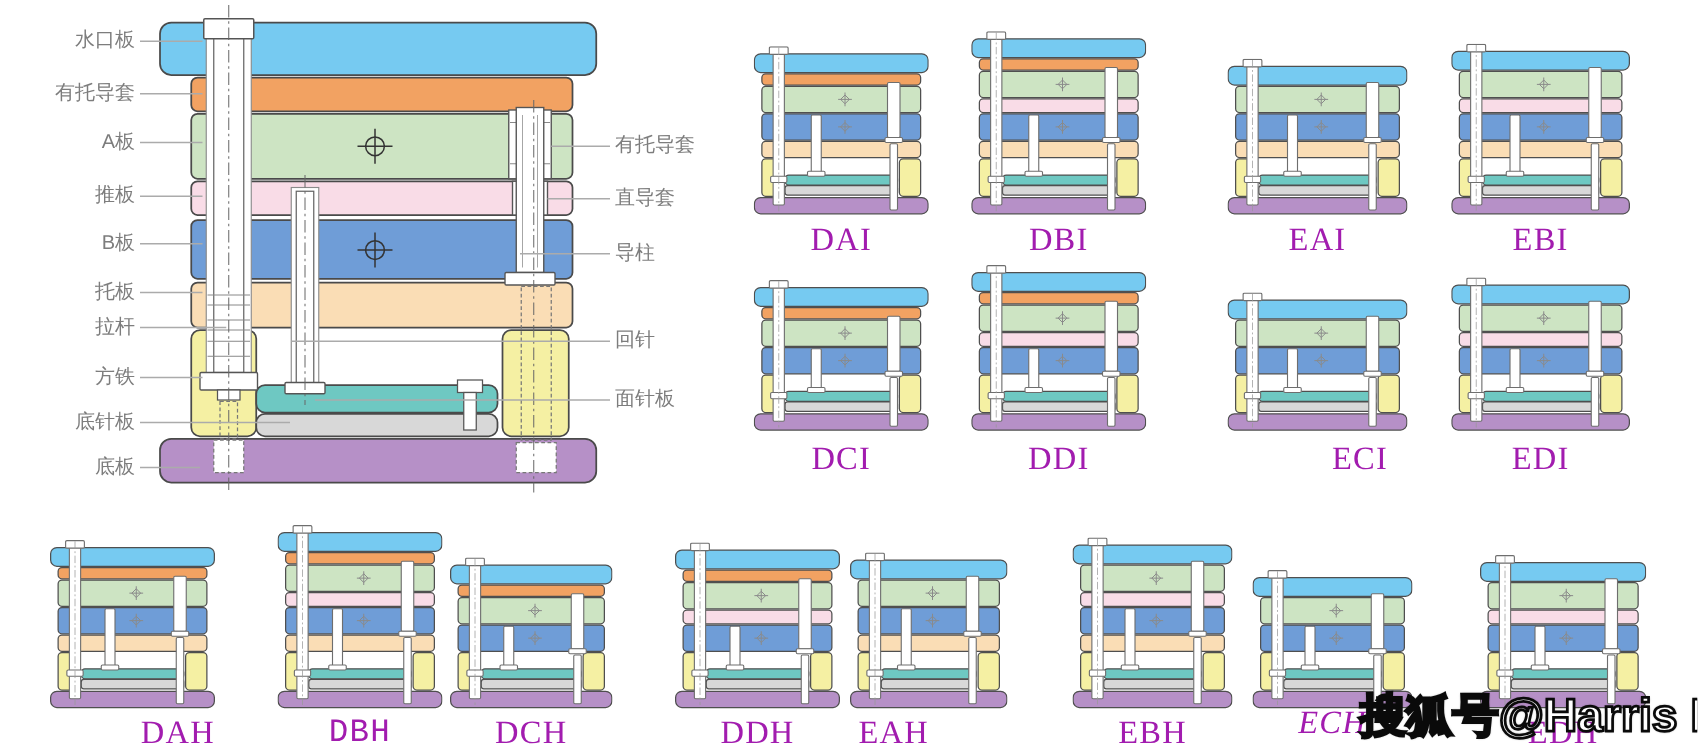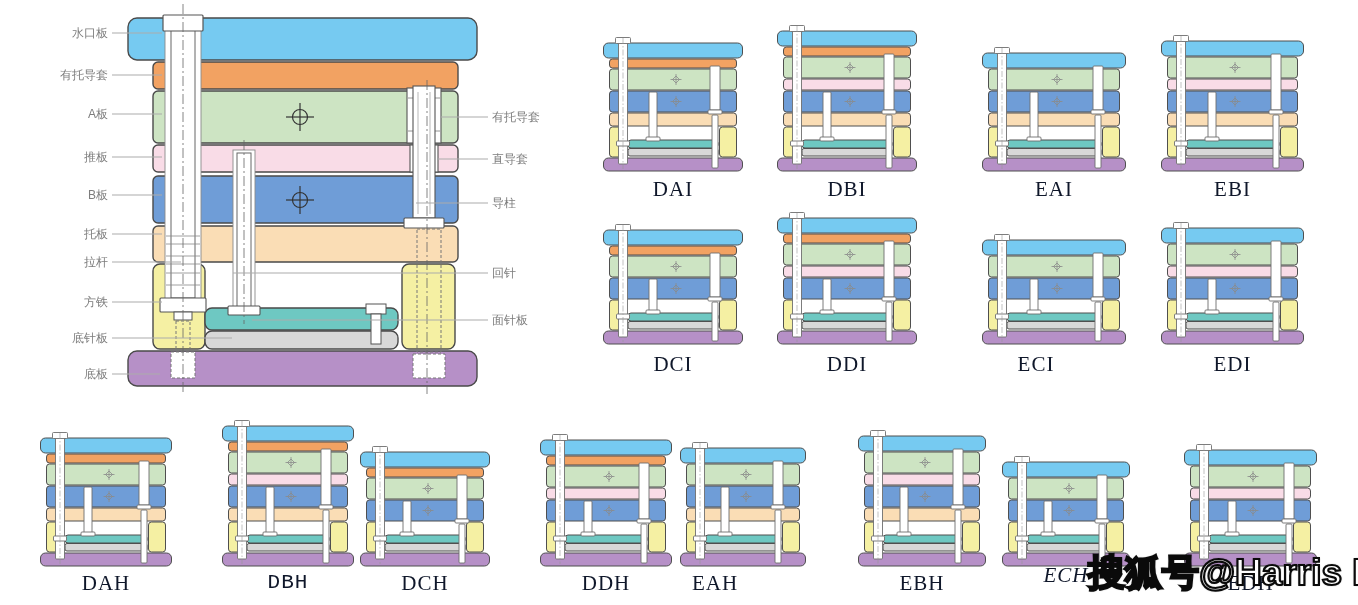--- a/index.html
+++ b/index.html
@@ -1,23 +1,23 @@
 <!DOCTYPE html>
 <html style="--c-top: #76CAF1; --c-stripper: #F2A262; --c-a: #CDE4C3; --c-push: #F9DCE7; --c-b: #6F9DD7; --c-support: #FADDB5; --c-leg: #F5F0A3; --c-ejr: #6EC8C2; --c-ejb: #D8D8D8; --c-base: #B690C7;"><head>
 <meta charset="utf-8">
 <style>
   html,body{margin:0;padding:0;background:#fff;}
   .stage{position:relative;width:1358px;height:605px;background:#fff;overflow:hidden;
          font-family:"Liberation Sans","DejaVu Sans",sans-serif;}
   .main-svg{position:absolute;left:0;top:0;}
-  .lbl{position:absolute;font-size:12px;color:#7d7d7d;line-height:22px;white-space:nowrap;}
+  .lbl{position:absolute;font-size:16px;color:#7d7d7d;line-height:22px;white-space:nowrap;}
   .lbl.left{left:0;width:108px;text-align:right;}
   .lbl.right{left:492px;text-align:center;}
   .variant-label{position:absolute;font-family:"Liberation Serif","DejaVu Serif",serif;
-                 font-size:21px;color:#0f172a;text-align:center;letter-spacing:1px;}
+                 font-size:26px;color:#a21caf;text-align:center;letter-spacing:1px;}
   .variant-label.bold{font-weight:normal;}
   .variant-svg{position:absolute;}
   .watermark{position:absolute;left:1088px;top:548px;font-size:37px;font-weight:bold;
              color:#fff;-webkit-text-stroke:2.2px #0a0a0a;letter-spacing:0px;white-space:nowrap;
              text-shadow:0 0 2px #000;z-index:20;}
 </style>
 </head>
 <body>
 
 <div class="stage">
@@ -286,21 +286,21 @@
         <rect x="13.5" y="80" width="13" height="5" rx="1" fill="#fff" stroke="#6e6e6e" stroke-width="0.9"></rect>
         <line x1="20" y1="1" x2="20" y2="108" stroke="#999" stroke-width="0.6" stroke-dasharray="6 2 1.5 2"></line>
         <rect x="48" y="45" width="8" height="34" rx="1" fill="#fff" stroke="#6e6e6e" stroke-width="0.9"></rect>
         <rect x="45" y="76" width="14" height="4" rx="1" fill="#fff" stroke="#6e6e6e" stroke-width="0.9"></rect>
         <rect x="111" y="19" width="10" height="44" rx="1" fill="#fff" stroke="#6e6e6e" stroke-width="0.9"></rect>
         <rect x="109" y="63" width="14" height="4" rx="1" fill="#fff" stroke="#6e6e6e" stroke-width="0.9"></rect>
         <rect x="113" y="68" width="6" height="39" rx="1" fill="#fff" stroke="#6e6e6e" stroke-width="0.9"></rect>
         <path d="M 71.5 32.5 L 75 29 L 78.5 32.5 L 75 36 Z M 69.5 32.5 H 80.5 M 75 27 V 38" fill="none" stroke="#8a8a8a" stroke-width="0.8"></path>
         <path d="M 71.5 54.5 L 75 51 L 78.5 54.5 L 75 58 Z M 69.5 54.5 H 80.5 M 75 49 V 60" fill="none" stroke="#8a8a8a" stroke-width="0.8"></path>
       </svg>
-      <div class="variant-label" style="left: 964px; top: 352px; width: 144px;">ECI</div>
+      <div class="variant-label" style="left: 1016px; top: 352px; width: 144px;">ECI</div>
       <svg width="143" height="127" viewBox="0 0 143 127" class="variant-svg" style="left: 1161px; top: 222px;">
         <rect x="0.5" y="6" width="142" height="15" rx="5" fill="var(--c-top)" stroke="#4f4f4f" stroke-width="1"></rect>
         <rect x="6.5" y="22" width="130" height="21" rx="3" fill="var(--c-a)" stroke="#4f4f4f" stroke-width="1"></rect>
         <rect x="6.5" y="44" width="130" height="11" rx="3" fill="var(--c-push)" stroke="#4f4f4f" stroke-width="1"></rect>
         <rect x="6.5" y="56" width="130" height="21" rx="3" fill="var(--c-b)" stroke="#4f4f4f" stroke-width="1"></rect>
         <rect x="6.5" y="78" width="17" height="30" rx="3" fill="var(--c-leg)" stroke="#4f4f4f" stroke-width="1"></rect>
         <rect x="119.5" y="78" width="17" height="30" rx="3" fill="var(--c-leg)" stroke="#4f4f4f" stroke-width="1"></rect>
         <rect x="25" y="91" width="93" height="8" rx="3" fill="var(--c-ejr)" stroke="#4f4f4f" stroke-width="1"></rect>
         <rect x="25" y="99.5" width="93" height="7.5" rx="2" fill="var(--c-ejb)" stroke="#4f4f4f" stroke-width="1"></rect>
         <rect x="0.5" y="109" width="142" height="13" rx="5" fill="var(--c-base)" stroke="#4f4f4f" stroke-width="1"></rect>
@@ -333,21 +333,21 @@
         <rect x="13.5" y="104" width="13" height="5" rx="1" fill="#fff" stroke="#6e6e6e" stroke-width="0.9"></rect>
         <line x1="20" y1="1" x2="20" y2="132" stroke="#999" stroke-width="0.6" stroke-dasharray="6 2 1.5 2"></line>
         <rect x="44" y="55" width="8" height="48" rx="1" fill="#fff" stroke="#6e6e6e" stroke-width="0.9"></rect>
         <rect x="41" y="100" width="14" height="4" rx="1" fill="#fff" stroke="#6e6e6e" stroke-width="0.9"></rect>
         <rect x="99" y="29" width="10" height="44" rx="1" fill="#fff" stroke="#6e6e6e" stroke-width="0.9"></rect>
         <rect x="97" y="73" width="14" height="4" rx="1" fill="#fff" stroke="#6e6e6e" stroke-width="0.9"></rect>
         <rect x="101" y="78" width="6" height="53" rx="1" fill="#fff" stroke="#6e6e6e" stroke-width="0.9"></rect>
         <path d="M 65.5 42.5 L 69 39 L 72.5 42.5 L 69 46 Z M 63.5 42.5 H 74.5 M 69 37 V 48" fill="none" stroke="#8a8a8a" stroke-width="0.8"></path>
         <path d="M 65.5 64.5 L 69 61 L 72.5 64.5 L 69 68 Z M 63.5 64.5 H 74.5 M 69 59 V 70" fill="none" stroke="#8a8a8a" stroke-width="0.8"></path>
       </svg>
-      <div class="variant-label" style="left: 40px; top: 571px; width: 132px;">DAH</div>
+      <div class="variant-label" style="left: 40px; top: 571px; width: 132px; text-align: right;">DAH</div>
       <svg width="132" height="151" viewBox="0 0 132 151" class="variant-svg" style="left: 222px; top: 420px;">
         <rect x="0.5" y="6" width="131" height="15" rx="5" fill="var(--c-top)" stroke="#4f4f4f" stroke-width="1"></rect>
         <rect x="6.5" y="22" width="119" height="9" rx="3" fill="var(--c-stripper)" stroke="#4f4f4f" stroke-width="1"></rect>
         <rect x="6.5" y="32" width="119" height="21" rx="3" fill="var(--c-a)" stroke="#4f4f4f" stroke-width="1"></rect>
         <rect x="6.5" y="54" width="119" height="11" rx="3" fill="var(--c-push)" stroke="#4f4f4f" stroke-width="1"></rect>
         <rect x="6.5" y="66" width="119" height="21" rx="3" fill="var(--c-b)" stroke="#4f4f4f" stroke-width="1"></rect>
         <rect x="6.5" y="88" width="119" height="13" rx="3" fill="var(--c-support)" stroke="#4f4f4f" stroke-width="1"></rect>
         <rect x="6.5" y="102" width="17" height="30" rx="3" fill="var(--c-leg)" stroke="#4f4f4f" stroke-width="1"></rect>
         <rect x="108.5" y="102" width="17" height="30" rx="3" fill="var(--c-leg)" stroke="#4f4f4f" stroke-width="1"></rect>
         <rect x="25" y="115" width="82" height="8" rx="3" fill="var(--c-ejr)" stroke="#4f4f4f" stroke-width="1"></rect>

